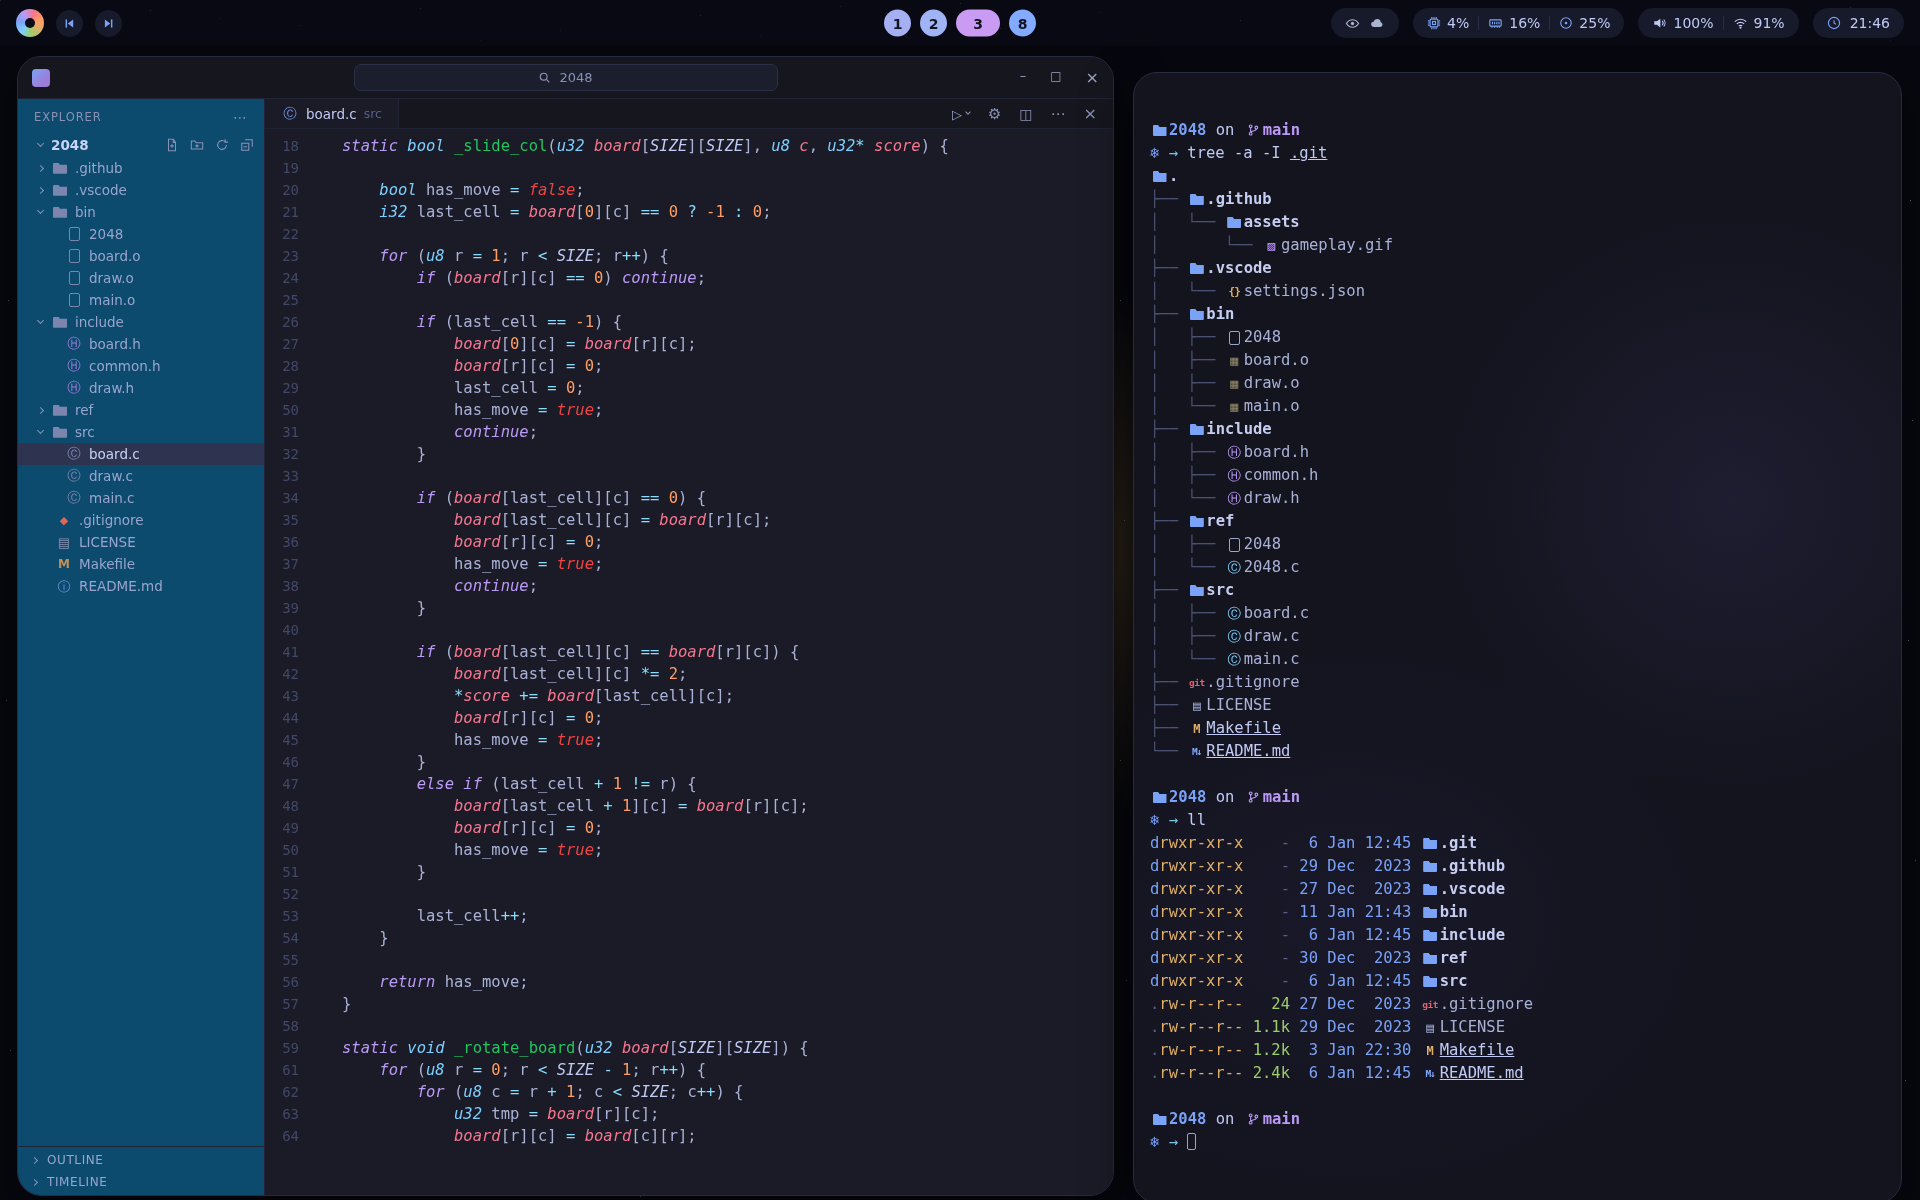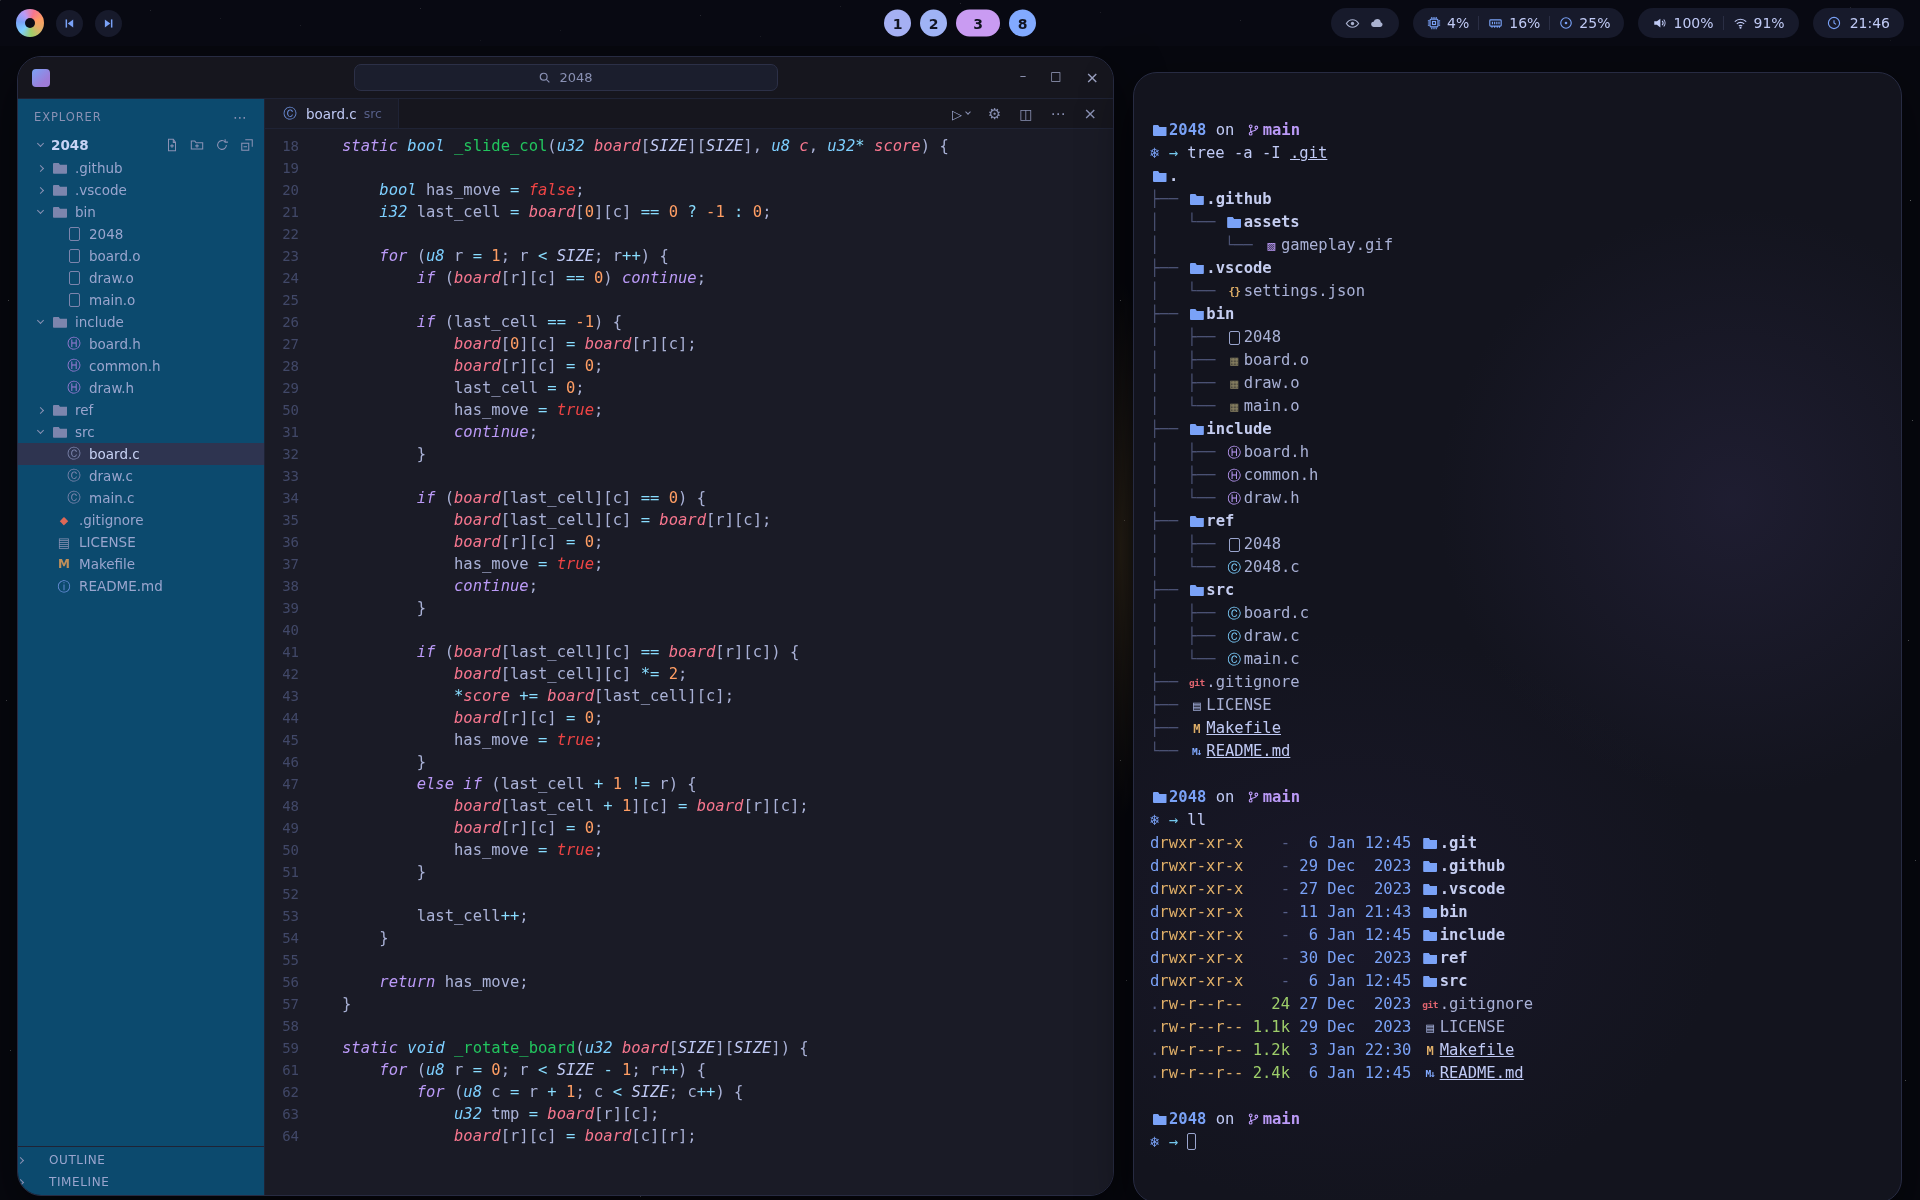--- a/index.html
+++ b/index.html
@@ -53,21 +53,21 @@
 .xtree{display:flex;flex-direction:column}
 .xrow{display:flex;align-items:center;gap:6px;height:22px;cursor:pointer;white-space:nowrap}
 .xrow.fold1{padding-left:20px}
 .xrow.file1{padding-left:37px}
 .xrow.d2{padding-left:47px}
 .xrow.sel{background:#2e3450;color:#c8d3f5}
 .chev{width:5px;height:5px;border-right:1.5px solid #8a91b4;border-bottom:1.5px solid #8a91b4;display:inline-block;flex:none;margin-right:2px}
 .chev.right{transform:rotate(-45deg)}
 .chev.down{transform:rotate(45deg);margin-top:-3px}
 .xpanels{margin-top:auto;border-top:1px solid #1f2335;padding:2px 0}
-.xpanel{display:flex;align-items:center;gap:24px;height:22px;color:#9aa5ce;font-size:12px;letter-spacing:.6px;cursor:pointer}
+.xpanel{display:flex;align-items:center;gap:8px;height:22px;padding-left:14px;color:#9aa5ce;font-size:12px;letter-spacing:.6px;cursor:pointer}
 
 
 .editor{flex:1;background:#1a1b26;display:flex;flex-direction:column;min-width:0}
 .tabbar{height:30px;display:flex;align-items:center;background:#16161e;border-bottom:1px solid #1f2335}
 .tab{height:100%;display:flex;align-items:center;gap:7px;padding:0 16px;background:#1a1b26;color:#c0caf5;font-size:13.5px;border-right:1px solid #1f2335;cursor:pointer}
 .tabhint{color:#565f89;font-size:12.5px}
 .tabactions{margin-left:auto;display:flex;gap:18px;color:#8a91b4;padding-right:16px;font-size:14px;align-items:center}
 .tabactions span{cursor:pointer}
 .runbtn{display:flex;align-items:center;gap:2px}
 .codearea{flex:1;padding-top:6px;font-family:"DejaVu Sans Mono","DejaVu Sans",monospace;font-size:15.5px;line-height:22px;overflow:hidden}

